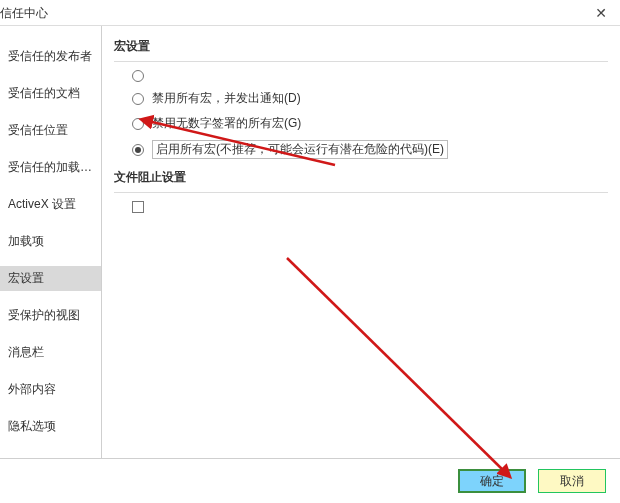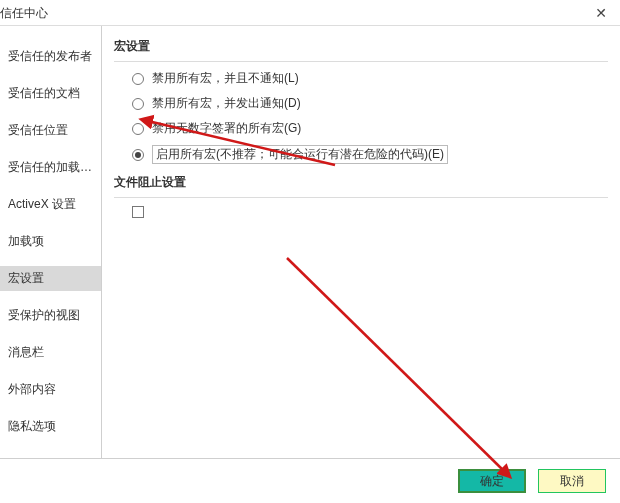--- a/index.html
+++ b/index.html
@@ -122,21 +122,21 @@
     height: 24px;
     border: 1px solid #22c55e;
     background: #fef9c3;
     display: inline-flex;
     align-items: center;
     justify-content: center;
     font-size: 12px;
   }
   .btn.primary {
     border: 2px solid #3b8f3e;
-    background: #14b8a6;
+    background: #7dd3fc;
   }
   .annot {
     position: absolute;
     pointer-events: none;
     top: 0; left: 0;
     width: 620px; height: 503px;
     z-index: 50;
   }
 </style>
 </head>
@@ -166,21 +166,20 @@
   </div>
 
   <div class="vdivider"></div>
 
   <div class="content">
     <div class="group-title">宏设置</div>
     <hr class="hr">
 
     <div class="radio-row">
       <span class="radio"></span>
-      <span>禁用所有宏，并且不通知(L)</span>
     </div>
     <div class="radio-row">
       <span class="radio"></span>
       <span>禁用所有宏，并发出通知(D)</span>
     </div>
     <div class="radio-row">
       <span class="radio"></span>
       <span>禁用无数字签署的所有宏(G)</span>
     </div>
     <div class="radio-row">

